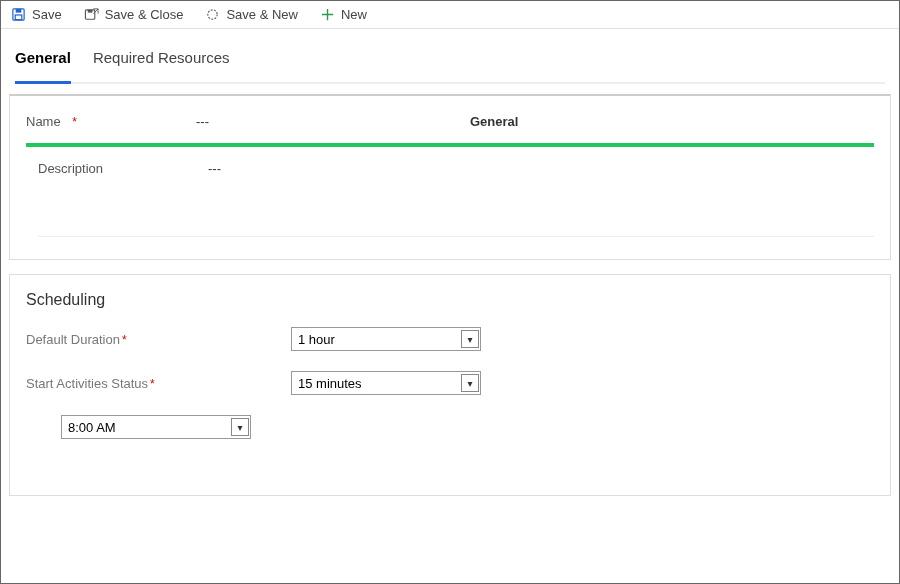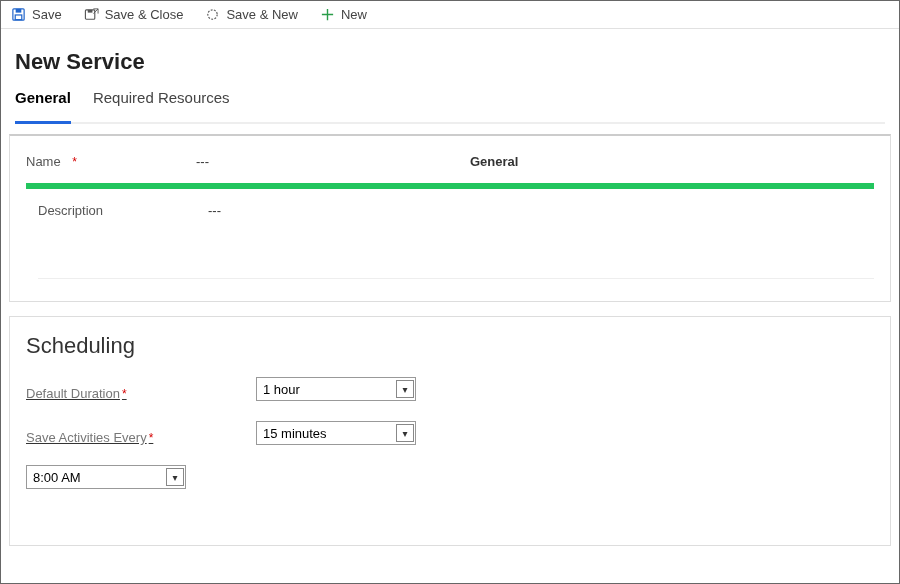--- a/index.html
+++ b/index.html
@@ -57,21 +57,21 @@
     }
     .form-card {
       margin: 10px 8px 14px 8px;
       border: 1px solid #ddd;
       border-top: 2px solid #ccc;
       padding: 4px 16px 22px 16px;
     }
     .form-row {
       display: flex;
       padding: 14px 0;
-      border-bottom: 6px solid #22c55e;
+      border-bottom: 4px solid #22c55e;
     }
     .form-row.noborder { border-bottom: 1px solid #eee; min-height: 90px; align-items: flex-start; margin-left: 12px;}
     .form-row .col {
       display: flex;
       align-items: center;
       flex: 1;
     }
     .field-label {
       width: 150px;
       font-size: 13px;
@@ -83,39 +83,39 @@
       color: #333;
       padding-left: 20px;
     }
     .field-value.strong { font-weight: 600; }
     .section-card {
       margin: 0 8px;
       border: 1px solid #ddd;
       padding: 16px 16px 36px 16px;
     }
     .section-title {
-      font-size: 22px;
+      font-size: 16px;
       color: #333;
       margin-bottom: 18px;
     }
     .sched-row {
       display: flex;
-      align-items: flex-end;
+      align-items: center;
       margin-bottom: 20px;
-      text-decoration: underline;
     }
     .sched-row .slabel {
       width: 230px;
       font-size: 13px;
       color: #777;
     }
     .sched-row .slabel .req { margin-left: 2px; }
     .select-wrap {
       position: relative;
-      width: 160px;
+      width: 190px;
+      margin-left: 35px;
     }
     .select-wrap input {
       width: 100%;
       height: 24px;
       border: 1px solid #999;
       padding: 2px 24px 2px 6px;
       font-size: 13px;
       font-family: inherit;
     }
     .select-wrap .caret {
@@ -164,21 +164,20 @@
   </div>
   <div class="tbtn">
     <svg viewBox="0 0 16 16" stroke="#2a9d4a" stroke-width="1.5">
         <path d="M8 2 v12 M2 8 h12"></path>
       </svg>
     <span>New</span>
   </div>
 </div>
 
 <div class="header">
-  <div class="page-title">New Service</div>
   <div class="tabs">
     <div class="tab active">General</div>
     <div class="tab">Required Resources</div>
   </div>
 </div>
 
 <div class="form-card">
   <div class="form-row">
     <div class="col">
       <span class="field-label">
@@ -208,21 +207,21 @@
       <span>Default Duration</span><span class="req">*</span>
     </div>
     <div class="select-wrap">
       <input type="text" value="1 hour" style="">
       <span class="caret">▾</span>
     </div>
   </div>
 
   <div class="sched-row">
     <div class="slabel">
-      <span>Save Activities Every</span><span class="req">*</span>
+      <span>Start Activities Status</span><span class="req">*</span>
     </div>
     <div class="select-wrap">
       <input type="text" value="15 minutes" style="">
       <span class="caret">▾</span>
     </div>
   </div>
 
   <div class="sched-row">
     <div class="select-wrap">
       <input type="text" value="8:00 AM" style="">

